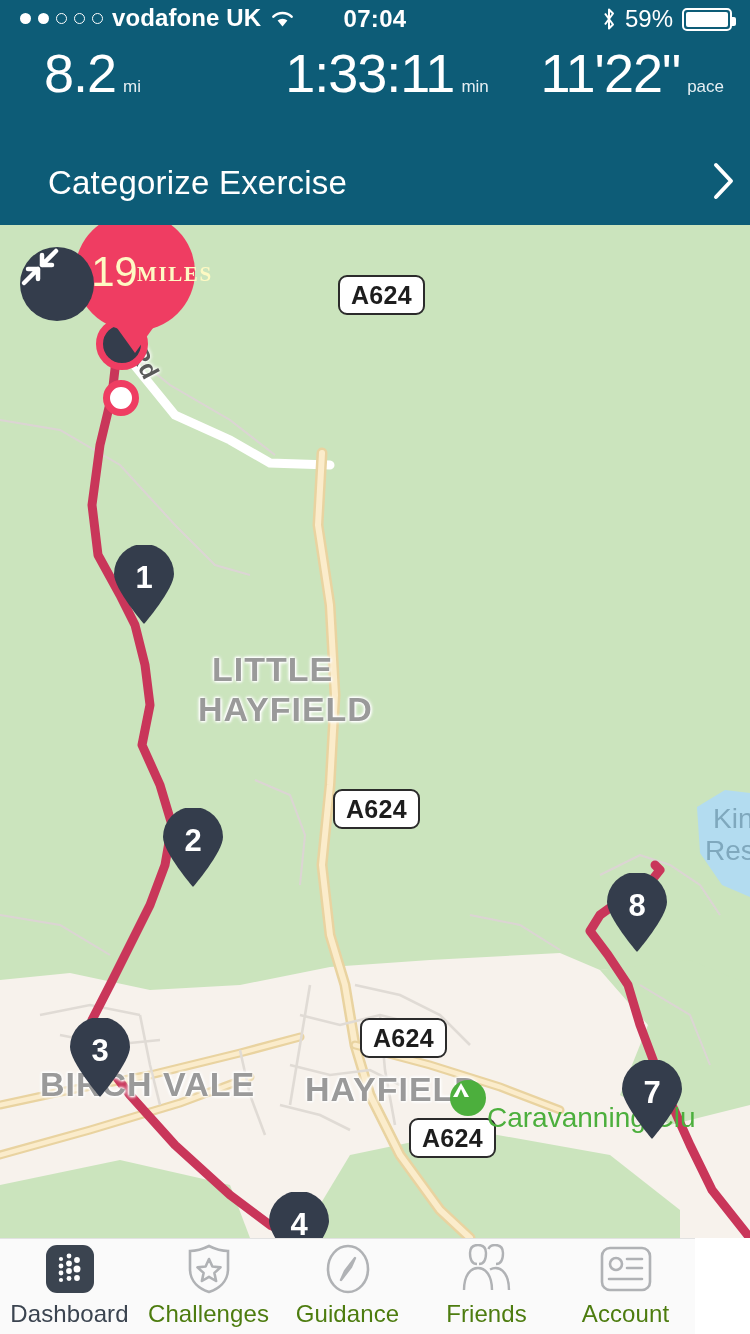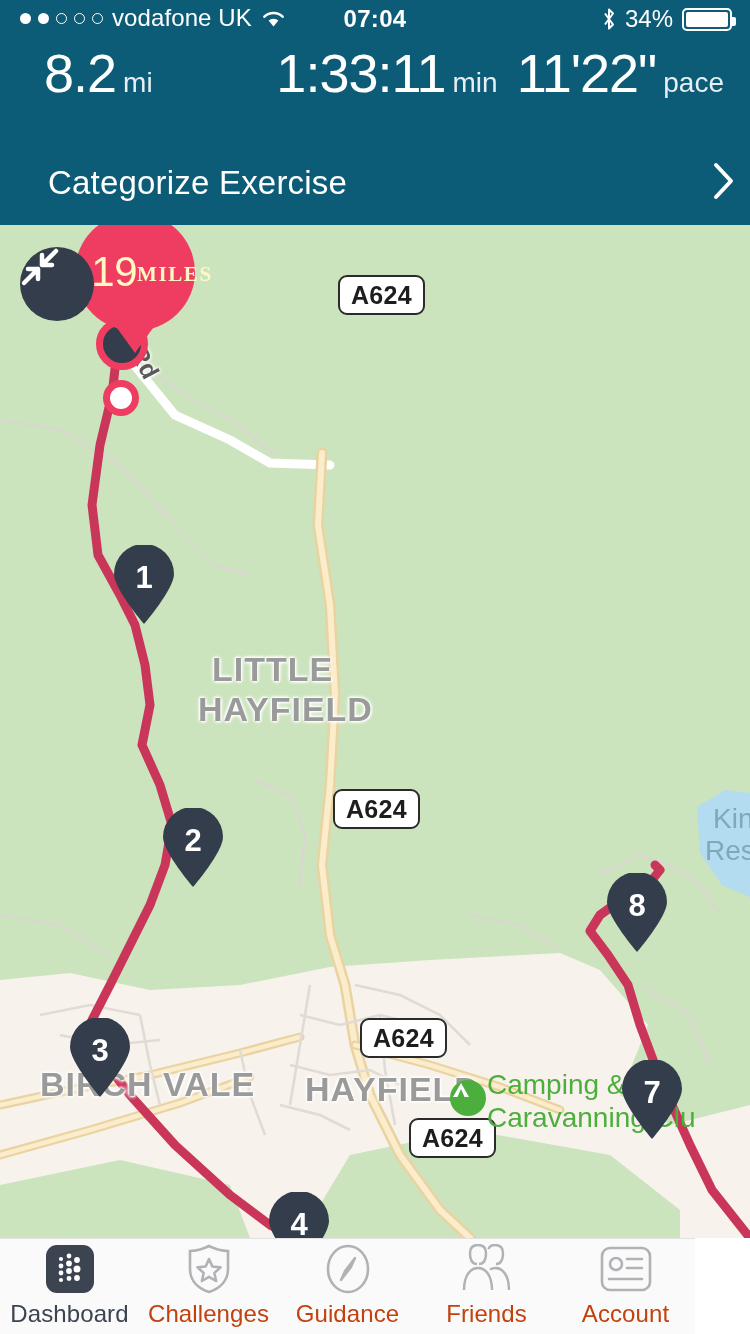--- a/index.html
+++ b/index.html
@@ -13,21 +13,21 @@
 
   
   .header {
     position:absolute; left:0; top:0; width:750px; height:225px;
     background:#0d5c77; color:#ffffff; z-index:40;
   }
 
   .statusbar {
     position:absolute; left:0; top:0; width:750px; height:40px;
   }
-  .sb-left { position:absolute; left:20px; top:6px; display:flex; align-items:center; gap:9px; }
+  .sb-left { position:absolute; left:20px; top:6px; display:flex; align-items:center; gap:9px;font-weight:bold; }
   .dots { display:flex; gap:7px; align-items:center; }
   .dot { width:11px; height:11px; border-radius:50%; }
   .dot.on { background:#ffffff; }
   .dot.off { background:transparent; border:1.6px solid #ffffff; }
   .carrier { font-size:24px; letter-spacing:.1px; line-height:1; }
   .wifi { width:25px; height:19px; position:relative; }
 
   .sb-time {
     position:absolute; left:0; top:5px; width:750px; text-align:center;
     font-size:24px; font-weight:bold; letter-spacing:.3px;
@@ -53,21 +53,21 @@
     display:flex;
   }
   .stat { flex:1; display:flex; align-items:baseline; }
   .stat.s1 { padding-left:44px; }
   .stat.s2 { justify-content:center; padding-left:6px; }
   .stat.s3 { justify-content:flex-end; padding-right:26px; }
   .stat-val {
     font-size:54px; font-weight:300; line-height:1; letter-spacing:-1px;
     font-family:"Liberation Sans", sans-serif;
   }
-  .stat-unit { font-size:28px; margin-left:7px; font-weight:400; color:#e6eff3; }
+  .stat-unit { font-size:17px; margin-left:7px; font-weight:400; color:#e6eff3; }
 
   
   .cat-row {
     position:absolute; left:16px; top:140px; width:750px; height:85px;
     display:flex; align-items:center; cursor:pointer;
   }
   .cat-label { margin-left:32px; font-size:33px; font-weight:400; letter-spacing:.2px; }
   .cat-chev { position:absolute; right:30px; top:50%; transform:translateY(-50%); }
 
   
@@ -157,21 +157,21 @@
   .tabbar {
     position:absolute; left:0; bottom:0; width:695px; height:96px;
     background:#fafafa; border-top:1px solid #e2e2e2;
     display:flex; z-index:50;
   }
   .tab {
     flex:1; display:flex; flex-direction:column; align-items:center;
     justify-content:center; gap:7px; cursor:pointer;
   }
   .tab-ico { height:48px; display:flex; align-items:center; justify-content:center; }
-  .tab-lbl { font-size:24px; color:#c2410c; letter-spacing:.1px; }
+  .tab-lbl { font-size:24px; color:#4d7c0f; letter-spacing:.1px; }
   .tab.active .tab-lbl { color:#3b4450; }
   .fitbit-logo {
     width:48px; height:48px; border-radius:11px; background:#3b4450;
     position:relative;
   }
 </style>
 </head>
 <body>
 
 <div class="header">
@@ -195,21 +195,21 @@
     </div>
 
     <div class="sb-time">07:04</div>
 
     <div class="sb-right">
       <span class="bt">
         <svg width="14" height="22" viewBox="0 0 14 22">
           <path d="M3 5.5 L11 16.5 L7 20.5 L7 1.5 L11 5.5 L3 16.5" stroke="#fff" stroke-width="2" fill="none" stroke-linejoin="round"></path>
         </svg>
       </span>
-      <span class="batt-pct">34%</span>
+      <span class="batt-pct">59%</span>
       <span class="batt">
         <span class="batt-fill" id="battfill" style="width: 99%;"></span>
       </span>
     </div>
   </div>
 
   <div class="stats">
     <div class="stat s1">
       <span class="stat-val">8.2</span>
       <span class="stat-unit">mi</span>
@@ -310,21 +310,20 @@
 
   <div class="label-water" style="left:713px; top:578px;">Kin</div>
   <div class="label-water" style="left:705px; top:610px;">Rese</div>
 
   <div class="camp-icon" style="left:450px; top:855px;">
     <svg width="22" height="20" viewBox="0 0 22 20">
       <path d="M11 3 L19 17 L3 17 Z" fill="#ffffff"></path>
       <path d="M11 9 L14.5 17 L7.5 17 Z" fill="#4caf3d"></path>
     </svg>
   </div>
-  <div class="label-poi" style="left:487px; top:845px;">Camping &amp;</div>
   <div class="label-poi" style="left:487px; top:878px;">Caravanning Clu</div>
 
   <div class="label-road-rot" style="left:133px; top:85px; transform:rotate(62deg); transform-origin:left top;">ks Rd</div>
 
   <div class="pin" style="left:113px; top:320px;">
     <svg width="62" height="80" viewBox="0 0 62 80">
         <path d="M31 79 C31 79 1 44 1 29 A30 30 0 0 1 61 29 C61 44 31 79 31 79 Z" fill="#343d4c"></path>
       </svg>
     <span class="pin-num">1</span>
   </div>

